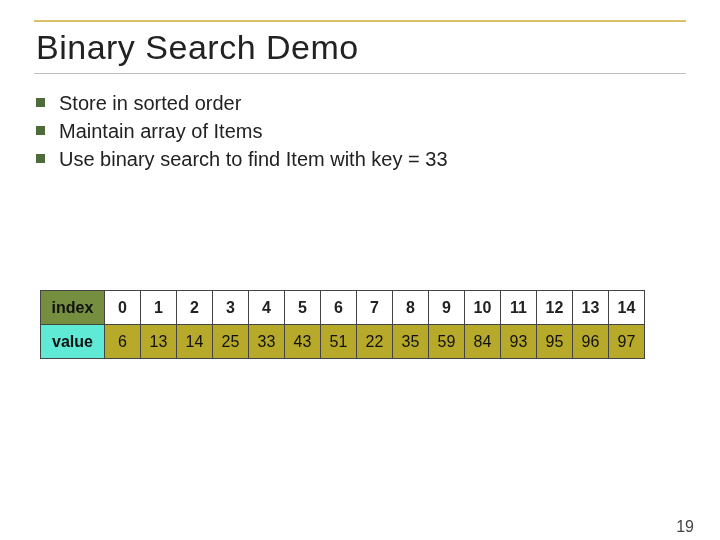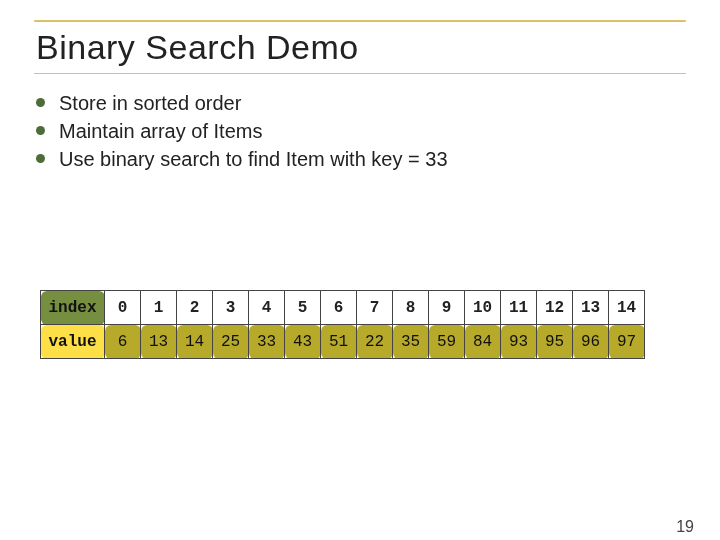--- a/index.html
+++ b/index.html
@@ -1,45 +1,45 @@
 <!DOCTYPE html>
 <html><head>
 <meta charset="utf-8">
 <style>
-  * { box-sizing: border-box; margin: 0; padding: 0; border-radius: 6px; }
+  * { box-sizing: border-box; margin: 0; padding: 0; }
   html, body { width: 720px; height: 540px; background: #fff; font-family: Arial, Helvetica, sans-serif; color: #222; }
   .slide { position: relative; width: 720px; height: 540px; padding: 16px 34px 0 34px; }
   .title-wrap { margin-top: 4px; }
   .title { font-size: 34px; font-weight: 400; letter-spacing: 0.5px; padding: 4px 0 6px 2px; }
   .rule-top { height: 2px; background: #d9c069; margin: 0 0 2px 0; }
   .rule-bottom { height: 1px; background: #bfbfbf; }
   .bullets { margin-top: 16px; margin-left: 2px; }
   .bullet-row { display: flex; align-items: flex-start; margin-bottom: 2px; }
   .bullet-square { width: 9px; height: 9px; background: #4e6b3a; margin-top: 8px; margin-right: 14px; flex: 0 0 auto; }
   .bullet-text { font-size: 20px; line-height: 26px; }
   .table-wrap { margin-top: 118px; margin-left: 6px; }
   table.data { border-collapse: collapse; }
   table.data td, table.data th.rowlabel {
     border: 1px solid #444;
     text-align: center;
     vertical-align: middle;
     height: 34px;
     font-size: 16px;
-    font-family: Liberation Mono, monospace;
+    font-family: Liberation Sans, sans-serif;
   }
   th.rowlabel {
     width: 64px;
     font-weight: bold;
     color: #111;
     background: #768e3f;
     border: 1px solid #444;
     font-size: 15px;
   }
   tr.index-row th.rowlabel { background: #768e3f; }
-  tr.value-row th.rowlabel { background: #fde047; }
+  tr.value-row th.rowlabel { background: #5eead4; }
   tr.index-row td { width: 36px; background: #fff; font-weight: bold; }
   tr.value-row td { width: 36px; background: #b7aa2a; font-weight: normal; color: #111; }
   .pagenum { position: absolute; right: 26px; bottom: 4px; font-size: 16px; color: #444; }
 </style>
 </head>
 <body>
 
 <div class="slide">
 
   <div class="title-wrap">

